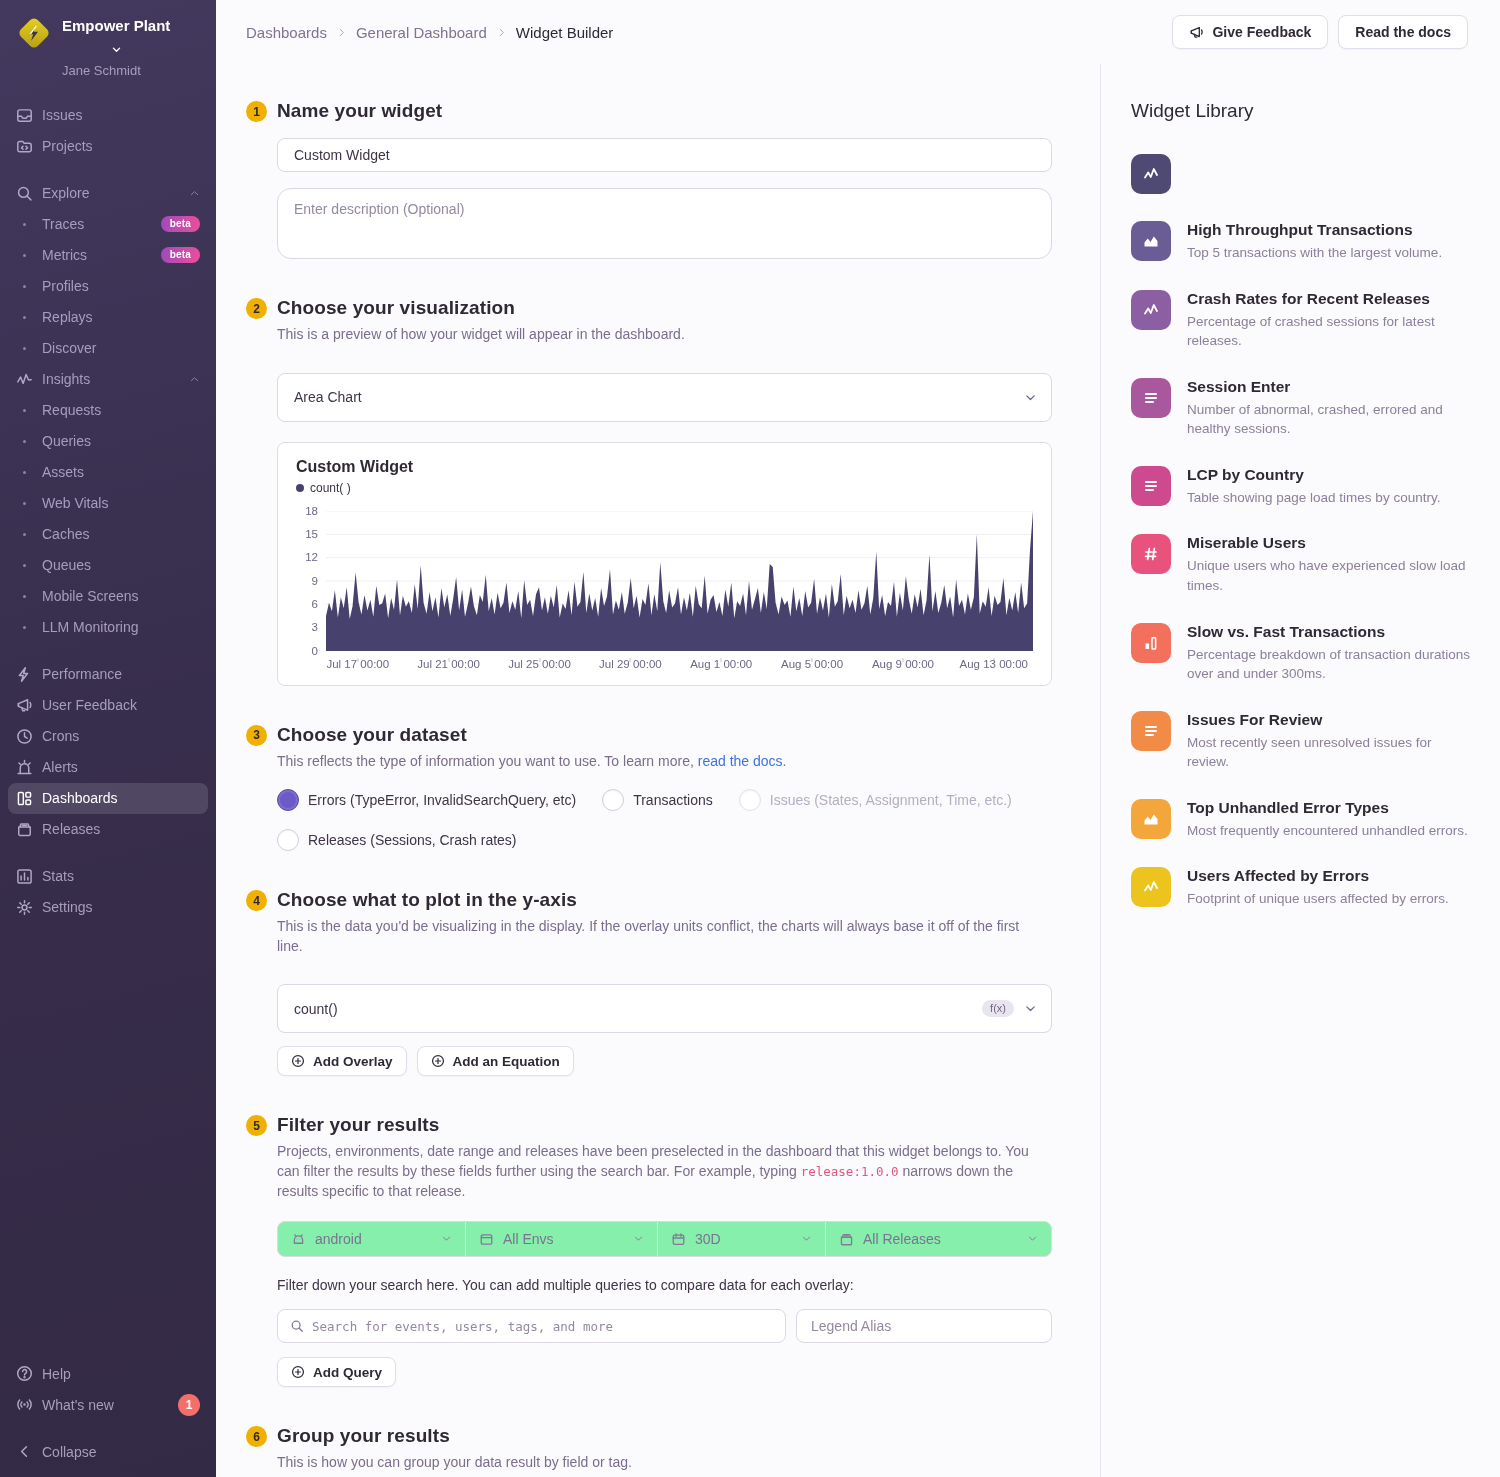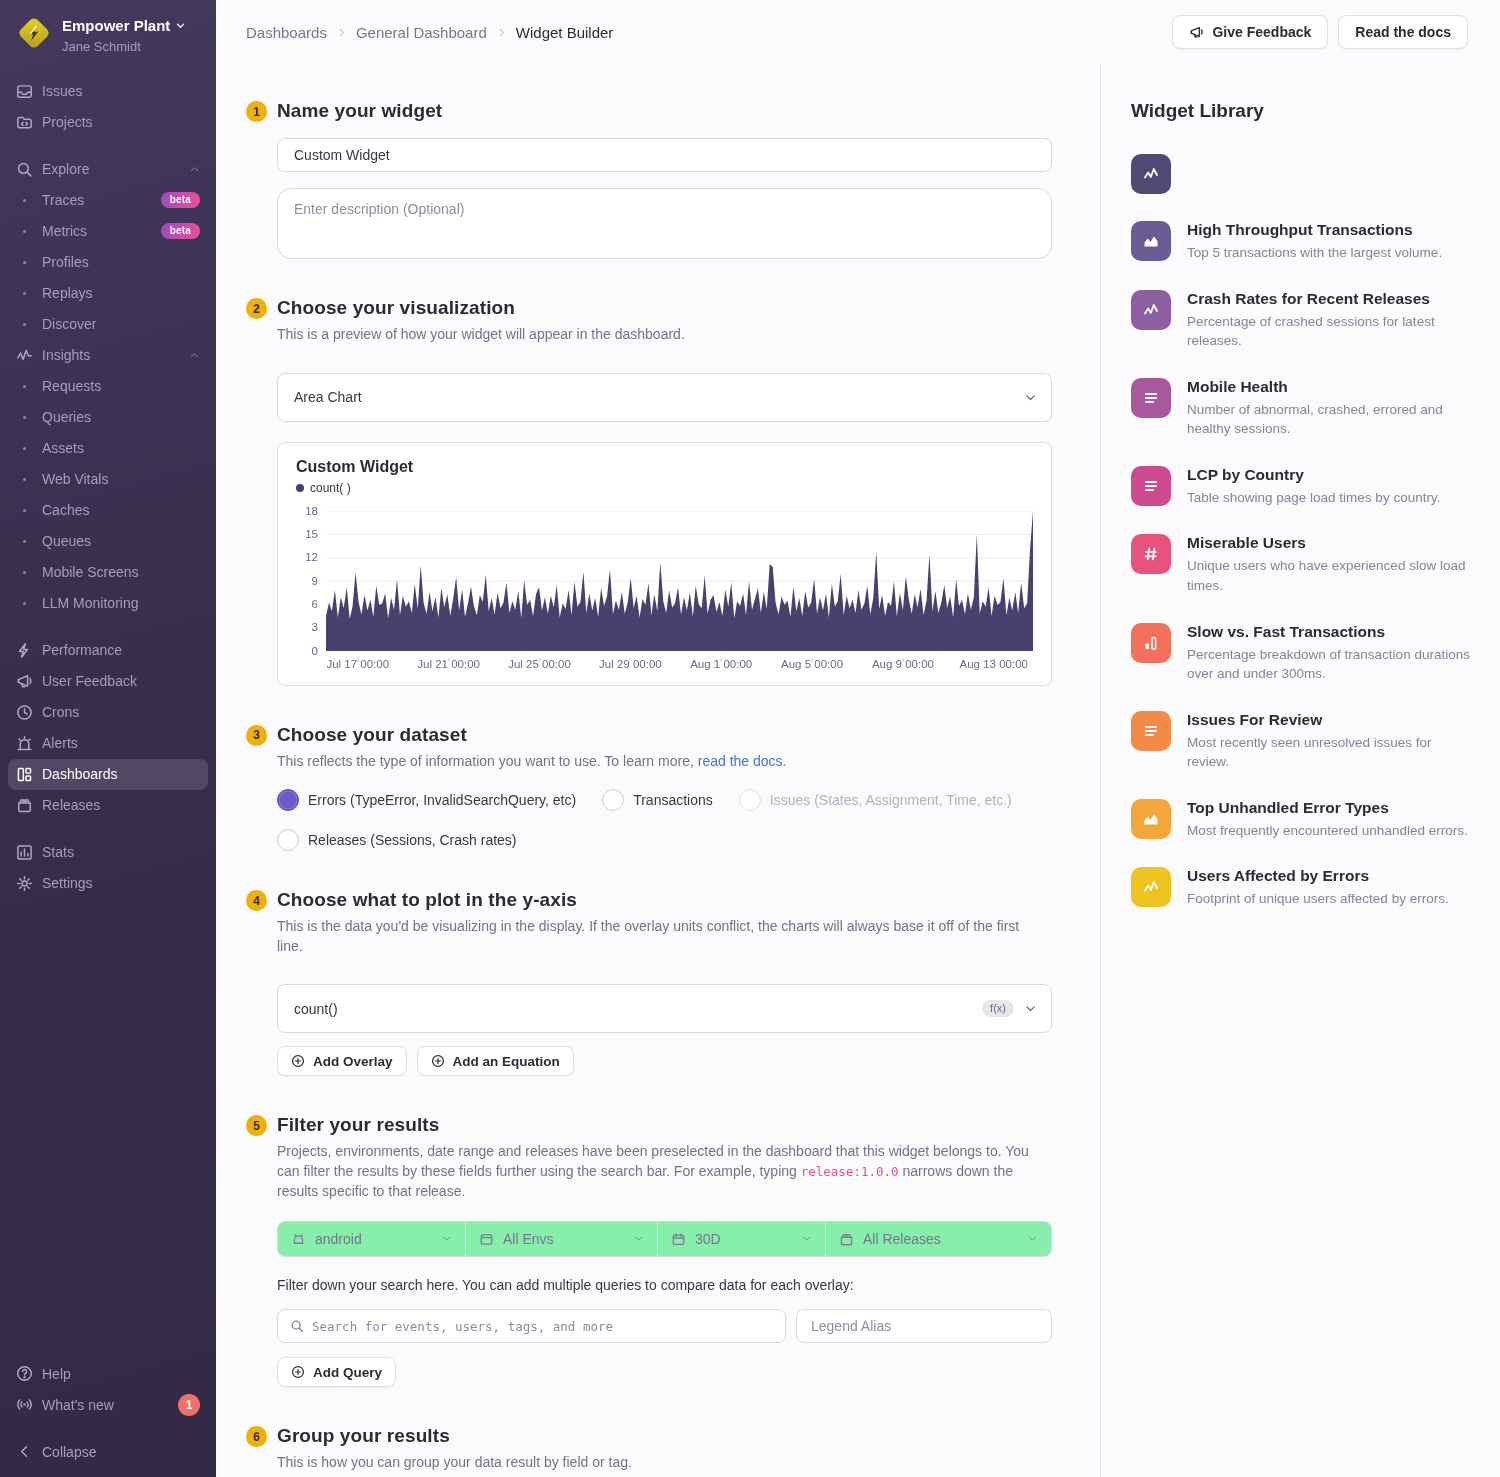--- a/index.html
+++ b/index.html
@@ -4,21 +4,21 @@
 <style>
   * { margin:0; padding:0; box-sizing:border-box; }
   html,body { width:1500px; height:1477px; overflow:hidden; }
   body { font-family:"Liberation Sans", sans-serif; background:#fbfafc; color:#2f2936; display:flex; }
 
   
   .sidebar { width:216px; flex:0 0 216px; height:1477px; background:linear-gradient(165deg,#43395e 0%,#382e4d 45%,#332a45 100%); display:flex; flex-direction:column; position:relative; }
   .org-header { display:flex; align-items:flex-start; gap:10px; padding:15px 14px 10px 16px; cursor:pointer; }
   .org-logo { width:36px; height:36px; flex:0 0 36px; }
   .org-meta { line-height:1.25; padding-top:2px; }
-  .org-name { color:#fff; font-weight:700; font-size:15px; white-space:nowrap; display:flex; align-items:center; gap:5px; }
+  .org-name { color:#fff; font-weight:700; font-size:15px; white-space:nowrap; display:flex; align-items:center; gap:5px;flex-direction:column; }
   .org-name .chev svg{ width:11px; height:11px; stroke:#cfc7dd; }
   .user-name { color:#a79dbd; font-size:13px; margin-top:2px; }
 
   .nav { padding:10px 0 0; }
   .nav-group { margin-top:16px; }
   .nav-group:first-child { margin-top:0; }
   .nav-item { display:flex; align-items:center; height:31px; margin:0 8px; padding:0 8px; border-radius:8px; color:#a79dbd; font-size:14px; cursor:pointer; }
   .nav-item.active { background:rgba(255,255,255,.13); color:#fff; }
   .nav-icon { width:26px; flex:0 0 26px; display:flex; align-items:center; justify-content:flex-start; }
   .nav-icon svg { width:17px; height:17px; stroke:#b1a7c6; }
@@ -106,21 +106,21 @@
   .seg-0{width:188px} .seg-1{width:192px} .seg-2{width:168px} .seg-3{flex:1}
   .filter-hint { font-size:14px; color:#3e3446; margin-top:20px; }
   .query-row { display:flex; gap:10px; margin-top:16px; }
   .search-box { flex:1; height:34px; display:flex; align-items:center; padding:0 12px; }
   .search-box svg { width:14px; height:14px; stroke:#847a96; flex:0 0 14px; margin-right:8px; }
   .search-box input { font-family:"DejaVu Sans Mono", monospace; font-size:12.5px; }
   .alias-box { width:256px; flex:0 0 256px; height:34px; display:flex; align-items:center; padding:0 14px; }
 
   
   .library { flex:1; border-left:1px solid #e8e3ed; padding:36px 30px 0 30px; }
-  .library-title { font-size:19px; font-weight:700; color:#2f2936; }
+  .library-title { font-size:19px; font-weight:400; color:#2f2936; }
   .lib-list { margin-top:32px; }
   .lib-item { display:flex; gap:16px; margin-bottom:27px; cursor:pointer; }
   .lib-icon { width:40px; height:40px; flex:0 0 40px; border-radius:10px; display:flex; align-items:center; justify-content:center; }
   .lib-icon svg { width:20px; height:20px; }
   .lib-text { flex:1; }
   .lib-title { font-size:15.5px; font-weight:700; color:#2f2936; }
   .lib-desc { font-size:13.5px; color:#8c819b; line-height:1.45; margin-top:4px; }
 </style>
 </head>
 <body>
@@ -716,21 +716,21 @@
           </div>
           <div class="lib-item">
             <span class="lib-icon" style="background: rgb(170, 88, 157);">
               <svg viewBox="0 0 20 20" fill="#fff">
                 <rect x="4" y="5" width="12" height="2" rx="1"></rect>
                 <rect x="4" y="9" width="12" height="2" rx="1"></rect>
                 <rect x="4" y="13" width="9" height="2" rx="1"></rect>
               </svg>
             </span>
             <div class="lib-text">
-              <div class="lib-title">Mobile Health</div>
+              <div class="lib-title">Session Enter</div>
               <div class="lib-desc">Number of abnormal, crashed, errored and healthy sessions.</div>
             </div>
           </div>
           <div class="lib-item">
             <span class="lib-icon" style="background: rgb(205, 74, 142);">
               <svg viewBox="0 0 20 20" fill="#fff">
                 <rect x="4" y="5" width="12" height="2" rx="1"></rect>
                 <rect x="4" y="9" width="12" height="2" rx="1"></rect>
                 <rect x="4" y="13" width="9" height="2" rx="1"></rect>
               </svg>

